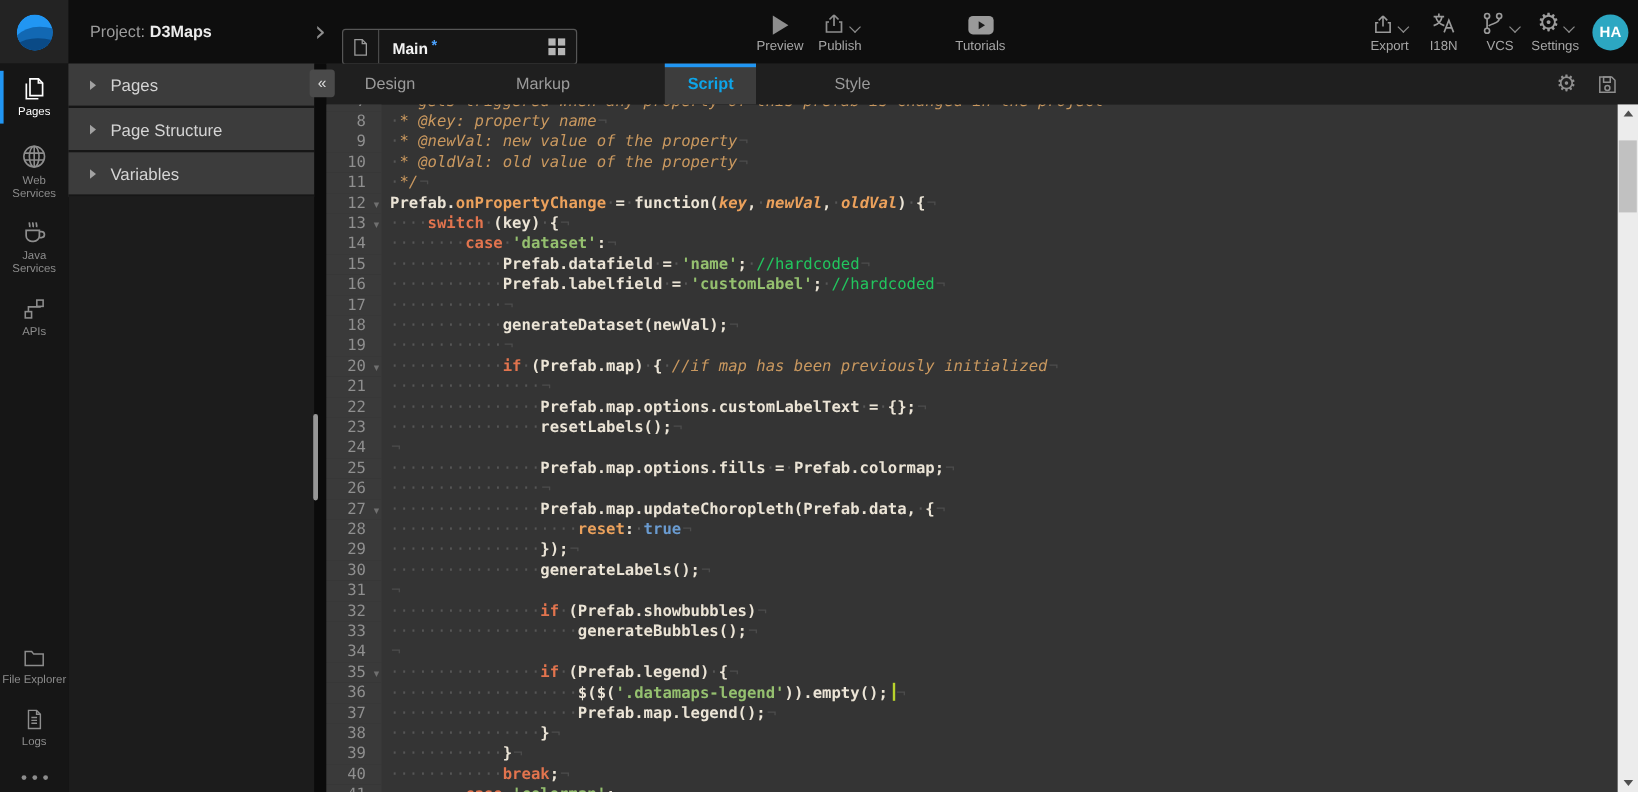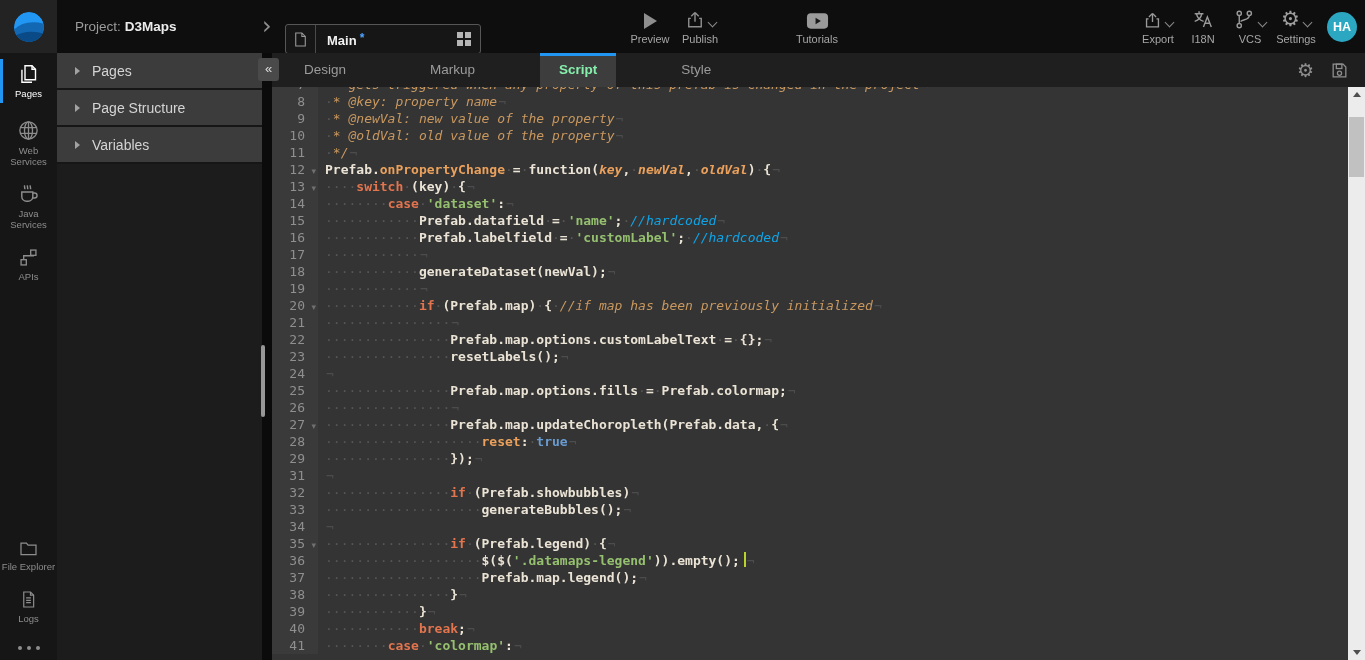--- a/index.html
+++ b/index.html
@@ -39,39 +39,39 @@
   .tri{margin-left:18px;width:0;height:0;border-left:5px solid #a2a2a2;border-top:4px solid transparent;border-bottom:4px solid transparent;}
   .prow .lbl{margin-left:12px;font-size:14px;color:#d4d4d4;}
   .gapcol{position:absolute;left:262px;top:53px;width:10px;bottom:0;background:#0b0b0b;}
   .collapse-btn{position:absolute;left:258px;top:58px;width:21px;height:23px;background:#4a4a4a;border-radius:3px;color:#dcdcdc;
     font-size:13px;line-height:22px;text-align:center;z-index:6;}
   .panel-thumb{position:absolute;left:261px;top:345px;width:4px;height:72px;background:#979797;border-radius:2px;z-index:5;}
   
   .tabbar{position:absolute;left:272px;top:53px;right:0;height:34px;background:#1f1f1f;display:flex;}
   .tabs{display:flex;margin-left:13px;gap:46px;}
   .tab{padding:0 19px;font-size:13.5px;color:#9b9b9b;line-height:34px;position:relative;}
-  .tab.active{background:#3d3d3d;color:#86efac;font-weight:bold;}
+  .tab.active{background:#3d3d3d;color:#0ea5e9;font-weight:bold;margin-left:14px;}
   .tab.active::before{content:"";position:absolute;top:0;left:0;right:0;height:3px;background:#2196f3;}
   .tb-icons{position:absolute;right:16px;top:0;height:34px;display:flex;align-items:center;gap:16px;color:#8f8f8f;}
   .tb-icons .gear{font-size:19px;color:#8f8f8f;}
   
   .editor{position:absolute;left:272px;top:87px;right:17px;bottom:0;background:#343434;overflow:hidden;
     font-family:"DejaVu Sans Mono",monospace;font-size:13px;line-height:17px;}
   .lines{margin-top:-11px;}
   .line{display:flex;height:17px;white-space:pre;}
   .gut{flex:0 0 46px;width:46px;background:#3a3a3a;color:#8f8f8f;text-align:right;padding-right:13px;box-sizing:border-box;position:relative;}
   .gut b{font-weight:normal;}
   .fold{position:absolute;right:2px;top:2px;font-style:normal;font-size:9px;color:#707070;font-family:"DejaVu Sans",sans-serif;}
   .codeln{padding-left:7px;}
   .tk-txt{color:#ebe4d6;font-weight:bold;}
   .tk-kw{color:#e2744e;font-weight:bold;}
   .tk-fn{color:#eba15c;font-weight:bold;}
   .tk-param{color:#eba15c;font-style:italic;font-weight:bold;}
   .tk-cm{color:#c9985f;font-style:italic;}
-  .tk-cmg{color:#0ea5e9;font-style:italic;}
+  .tk-cmg{color:#22c55e;}
   .tk-str{color:#95c06f;font-weight:bold;}
   .tk-bool{color:#6a9bd0;font-weight:bold;}
   .tk-ws{color:#5f5f5f;opacity:.8;}
   .tk-eol{color:#575757;opacity:.7;padding-left:1px;}
   .cursor{display:inline-block;width:2px;height:15px;background:#b9d32c;margin-left:4px;vertical-align:-2px;}
   
   .vscroll{position:absolute;right:0;top:87px;bottom:0;width:17px;background:#ececec;}
   .vs-up,.vs-down{position:absolute;left:0;width:17px;height:15px;display:flex;align-items:center;justify-content:center;}
   .vs-up{top:0;} .vs-down{bottom:0;}
   .vs-up i{width:0;height:0;border-bottom:5px solid #4f4f4f;border-left:4px solid transparent;border-right:4px solid transparent;}
@@ -295,20 +295,21 @@
       <div class="line"><span class="gut"><b>20</b><i class="fold">▾</i></span><span class="codeln"><span class="tk-ws">············</span><span class="tk-kw">if</span><span class="tk-ws">·</span><span class="tk-txt">(Prefab.map)</span><span class="tk-ws">·</span><span class="tk-txt">{</span><span class="tk-ws">·</span><span class="tk-cm">//if map has been previously initialized</span><span class="tk-eol">¬</span></span></div>
       <div class="line"><span class="gut"><b>21</b></span><span class="codeln"><span class="tk-ws">················</span><span class="tk-eol">¬</span></span></div>
       <div class="line"><span class="gut"><b>22</b></span><span class="codeln"><span class="tk-ws">················</span><span class="tk-txt">Prefab.map.options.customLabelText</span><span class="tk-ws">·</span><span class="tk-txt">=</span><span class="tk-ws">·</span><span class="tk-txt">{};</span><span class="tk-eol">¬</span></span></div>
       <div class="line"><span class="gut"><b>23</b></span><span class="codeln"><span class="tk-ws">················</span><span class="tk-txt">resetLabels();</span><span class="tk-eol">¬</span></span></div>
       <div class="line"><span class="gut"><b>24</b></span><span class="codeln"><span class="tk-eol">¬</span></span></div>
       <div class="line"><span class="gut"><b>25</b></span><span class="codeln"><span class="tk-ws">················</span><span class="tk-txt">Prefab.map.options.fills</span><span class="tk-ws">·</span><span class="tk-txt">=</span><span class="tk-ws">·</span><span class="tk-txt">Prefab.colormap;</span><span class="tk-eol">¬</span></span></div>
       <div class="line"><span class="gut"><b>26</b></span><span class="codeln"><span class="tk-ws">················</span><span class="tk-eol">¬</span></span></div>
       <div class="line"><span class="gut"><b>27</b><i class="fold">▾</i></span><span class="codeln"><span class="tk-ws">················</span><span class="tk-txt">Prefab.map.updateChoropleth(Prefab.data,</span><span class="tk-ws">·</span><span class="tk-txt">{</span><span class="tk-eol">¬</span></span></div>
       <div class="line"><span class="gut"><b>28</b></span><span class="codeln"><span class="tk-ws">····················</span><span class="tk-fn">reset</span><span class="tk-txt">:</span><span class="tk-ws">·</span><span class="tk-bool">true</span><span class="tk-eol">¬</span></span></div>
       <div class="line"><span class="gut"><b>29</b></span><span class="codeln"><span class="tk-ws">················</span><span class="tk-txt">});</span><span class="tk-eol">¬</span></span></div>
+      <div class="line"><span class="gut"><b>30</b></span><span class="codeln"><span class="tk-ws">················</span><span class="tk-txt">generateLabels();</span><span class="tk-eol">¬</span></span></div>
       <div class="line"><span class="gut"><b>31</b></span><span class="codeln"><span class="tk-eol">¬</span></span></div>
       <div class="line"><span class="gut"><b>32</b></span><span class="codeln"><span class="tk-ws">················</span><span class="tk-kw">if</span><span class="tk-ws">·</span><span class="tk-txt">(Prefab.showbubbles)</span><span class="tk-eol">¬</span></span></div>
       <div class="line"><span class="gut"><b>33</b></span><span class="codeln"><span class="tk-ws">····················</span><span class="tk-txt">generateBubbles();</span><span class="tk-eol">¬</span></span></div>
       <div class="line"><span class="gut"><b>34</b></span><span class="codeln"><span class="tk-eol">¬</span></span></div>
       <div class="line"><span class="gut"><b>35</b><i class="fold">▾</i></span><span class="codeln"><span class="tk-ws">················</span><span class="tk-kw">if</span><span class="tk-ws">·</span><span class="tk-txt">(Prefab.legend)</span><span class="tk-ws">·</span><span class="tk-txt">{</span><span class="tk-eol">¬</span></span></div>
       <div class="line"><span class="gut"><b>36</b></span><span class="codeln"><span class="tk-ws">····················</span><span class="tk-txt">$($(</span><span class="tk-str">'.datamaps-legend'</span><span class="tk-txt">)).empty();</span><i class="cursor"></i><span class="tk-eol">¬</span></span></div>
       <div class="line"><span class="gut"><b>37</b></span><span class="codeln"><span class="tk-ws">····················</span><span class="tk-txt">Prefab.map.legend();</span><span class="tk-eol">¬</span></span></div>
       <div class="line"><span class="gut"><b>38</b></span><span class="codeln"><span class="tk-ws">················</span><span class="tk-txt">}</span><span class="tk-eol">¬</span></span></div>
       <div class="line"><span class="gut"><b>39</b></span><span class="codeln"><span class="tk-ws">············</span><span class="tk-txt">}</span><span class="tk-eol">¬</span></span></div>
       <div class="line"><span class="gut"><b>40</b></span><span class="codeln"><span class="tk-ws">············</span><span class="tk-kw">break</span><span class="tk-txt">;</span><span class="tk-eol">¬</span></span></div>

